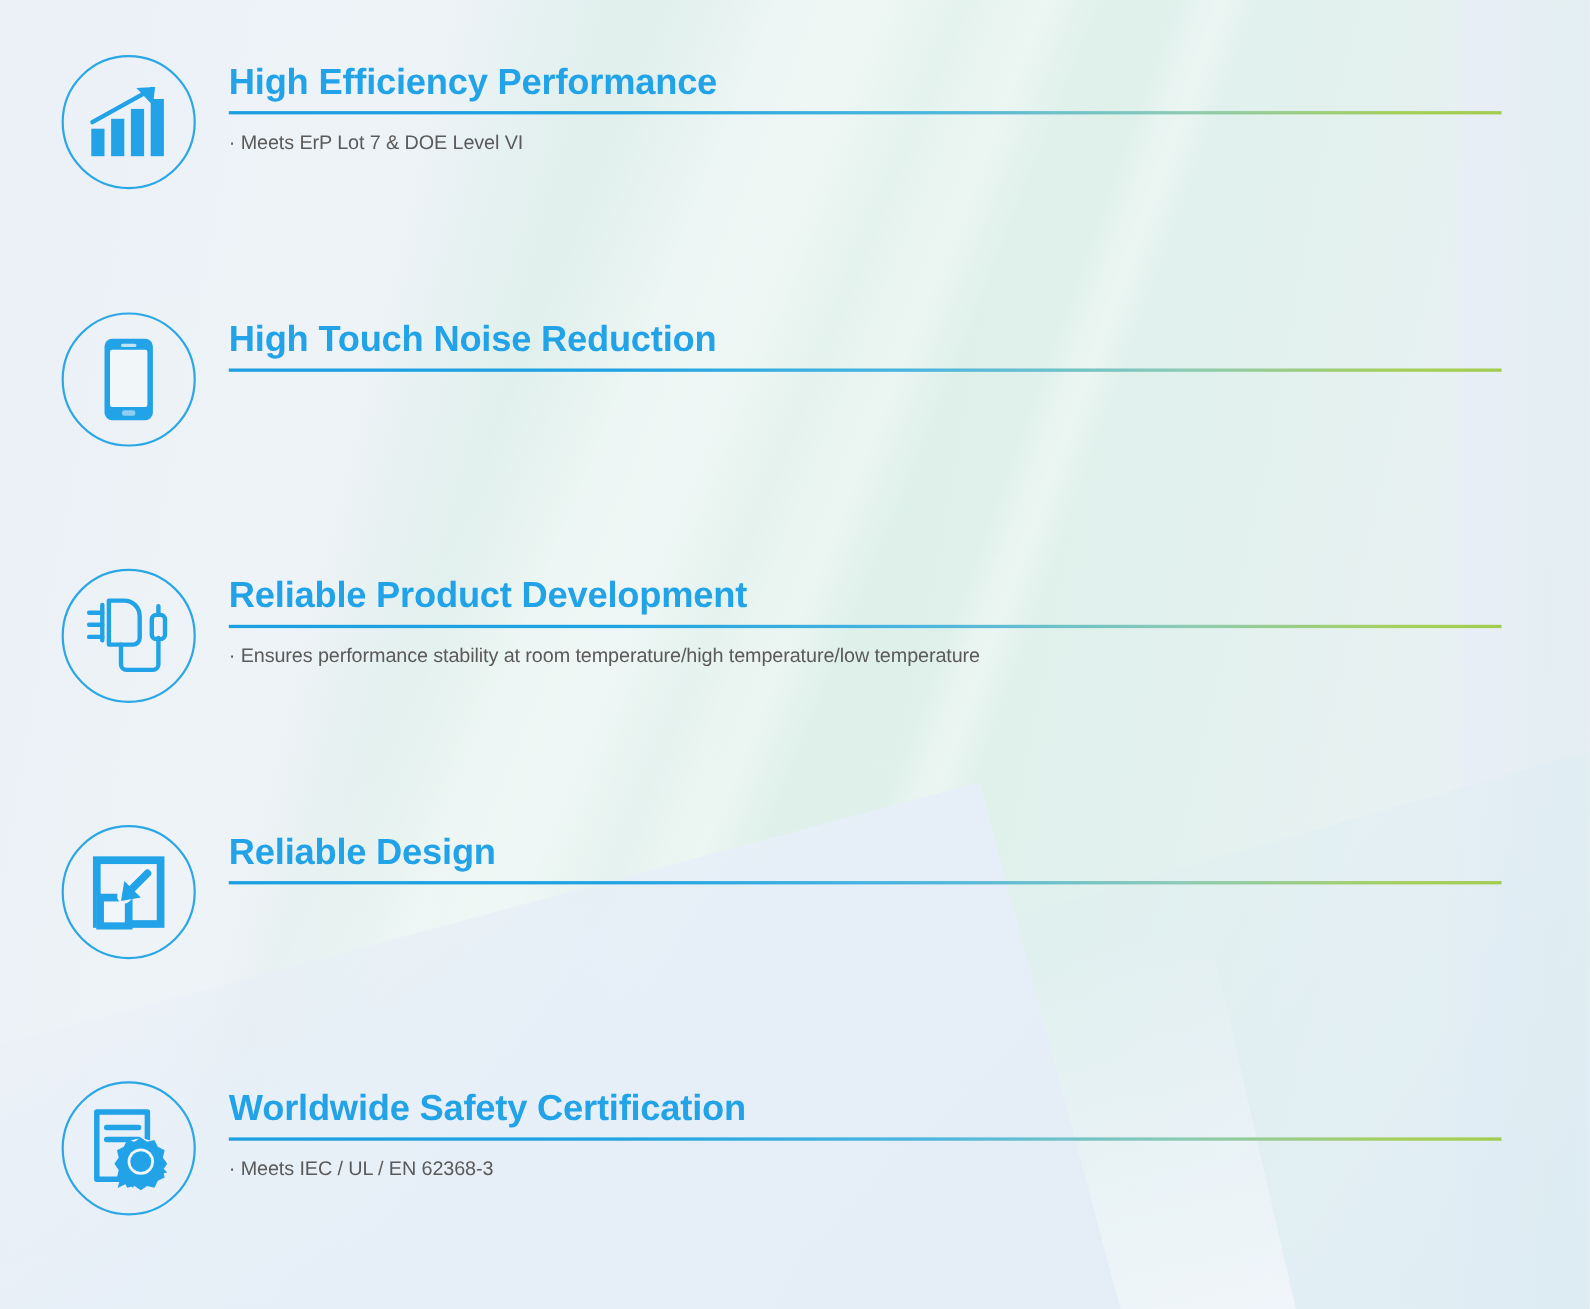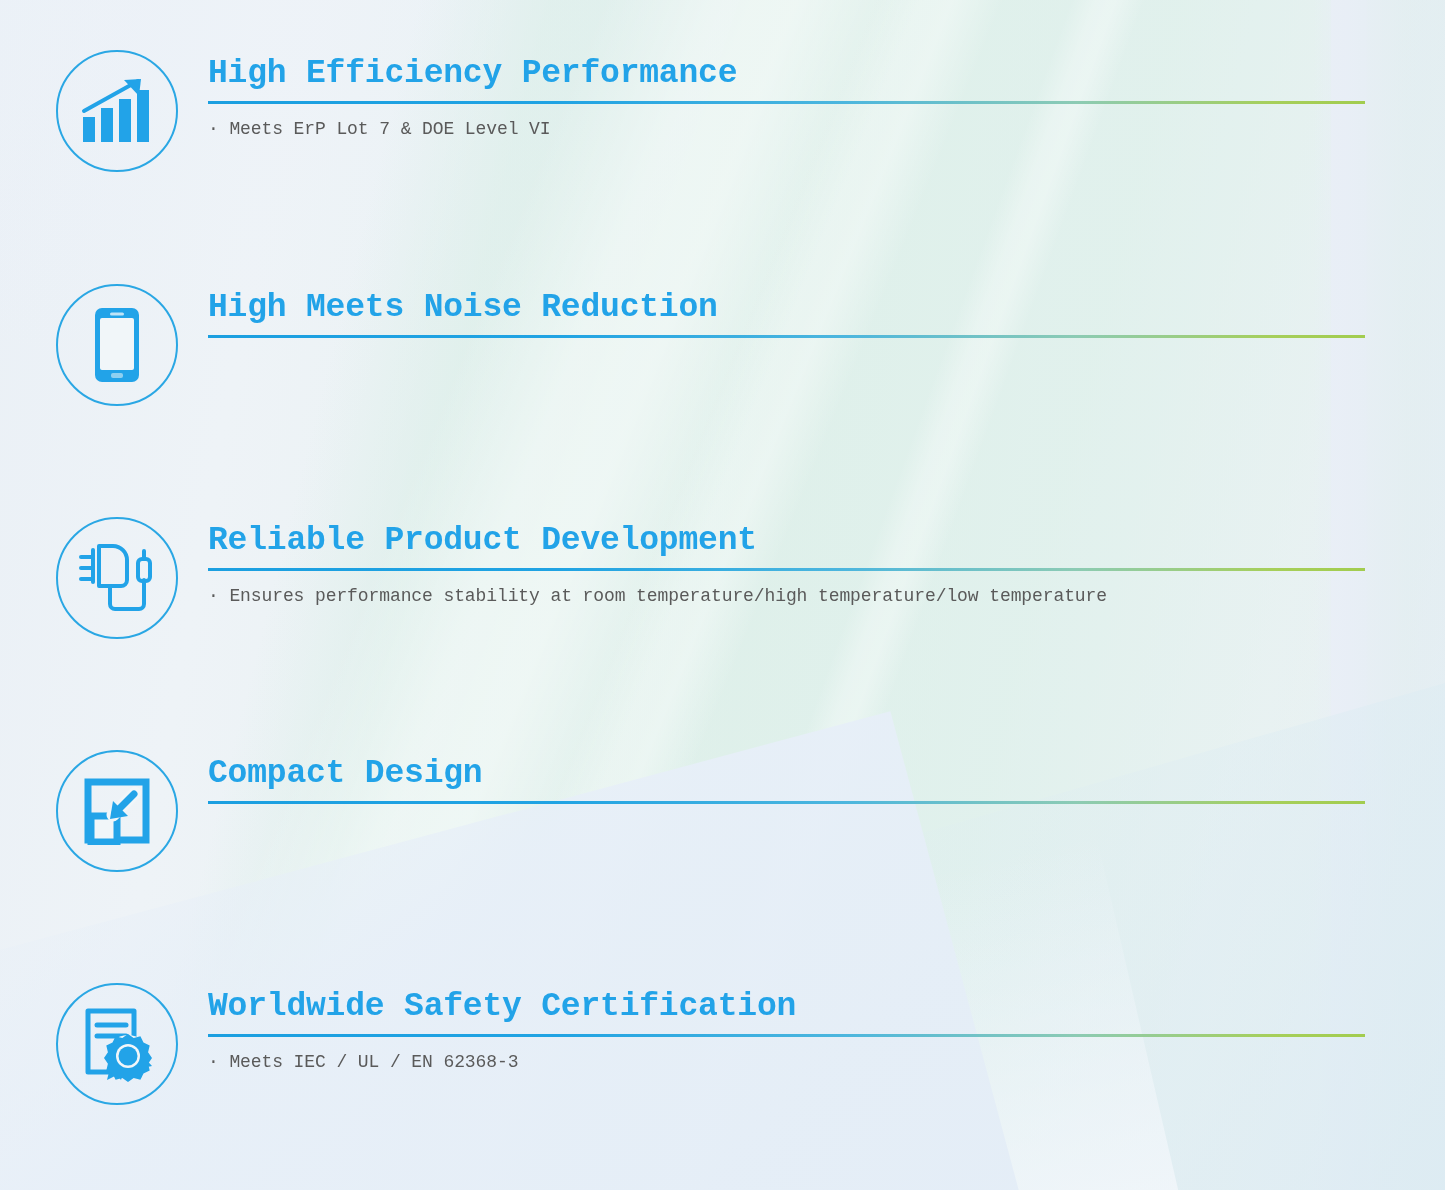--- a/index.html
+++ b/index.html
@@ -125,21 +125,20 @@
       rgba(237,242,249,0.9) 0%,
       rgba(237,242,249,0.0) 85%);
   }
 
   
   #content {
     position: relative;
     z-index: 2;
     width: 1445px;
     height: 1190px;
-    font-family: Liberation Mono, monospace;
   }
 
   .feature {
     position: absolute;
     left: 0;
     width: 1445px;
     display: flex;
     align-items: flex-start;
   }
 
@@ -239,21 +238,21 @@
   <section class="feature" style="top:284px;">
     <div class="icon-wrap" style="top:0px;">
       <svg class="icon-svg" width="46" height="76" viewBox="0 0 46 76" aria-hidden="true">
         <rect x="1" y="1" width="44" height="74" rx="7" ry="7" fill="#22a3e8"></rect>
         <rect x="6" y="11" width="34" height="52" rx="2" ry="2" fill="#f1f6f9"></rect>
         <rect x="16" y="5.5" width="14" height="3" rx="1.5" fill="#bfe4f7"></rect>
         <rect x="17" y="66" width="12" height="5" rx="2" fill="#8fd0f0"></rect>
       </svg>
     </div>
     <div class="feature-body" style="top:6px;">
-      <h2 class="feature-title">High Meets Noise Reduction</h2>
+      <h2 class="feature-title">High Touch Noise Reduction</h2>
       <div class="rule"></div>
     </div>
   </section>
 
   <section class="feature" style="top:517px;">
     <div class="icon-wrap" style="top:0px;">
       <svg class="icon-svg" width="80" height="76" viewBox="0 0 80 76" aria-hidden="true">
         <g fill="none" stroke="#22a3e8" stroke-width="4" stroke-linecap="round" stroke-linejoin="round">
 
           <path d="M22 6 H36 a14 14 0 0 1 14 14 V40 a6 6 0 0 1 -6 6 H22 Z"></path>
@@ -287,21 +286,21 @@
         <rect x="5" y="36" width="32" height="32" fill="#f1f6f9"></rect>
         <rect x="8" y="39" width="26" height="26" fill="none" stroke="#22a3e8" stroke-width="7"></rect>
         <g>
           <path d="M52 16 L30 38" stroke="#f1f6f9" stroke-width="13" stroke-linecap="round"></path>
           <path d="M51 17 L32 36" stroke="#22a3e8" stroke-width="7" stroke-linecap="round"></path>
           <path d="M27 42 L45 39 L30 24 Z" fill="#22a3e8"></path>
         </g>
       </svg>
     </div>
     <div class="feature-body" style="top:6px;">
-      <h2 class="feature-title">Compact Design</h2>
+      <h2 class="feature-title">Reliable Design</h2>
       <div class="rule"></div>
     </div>
   </section>
 
   <section class="feature" style="top:983px;">
     <div class="icon-wrap" style="top:0px;">
       <svg class="icon-svg" width="72" height="76" viewBox="0 0 72 76" aria-hidden="true">
 
         <path d="M7 5 H53 V52 M7 5 V66 H40" fill="none" stroke="#22a3e8" stroke-width="5" stroke-linejoin="round" stroke-linecap="round"></path>
         <path d="M16 19 H45" stroke="#22a3e8" stroke-width="5" stroke-linecap="round"></path>

